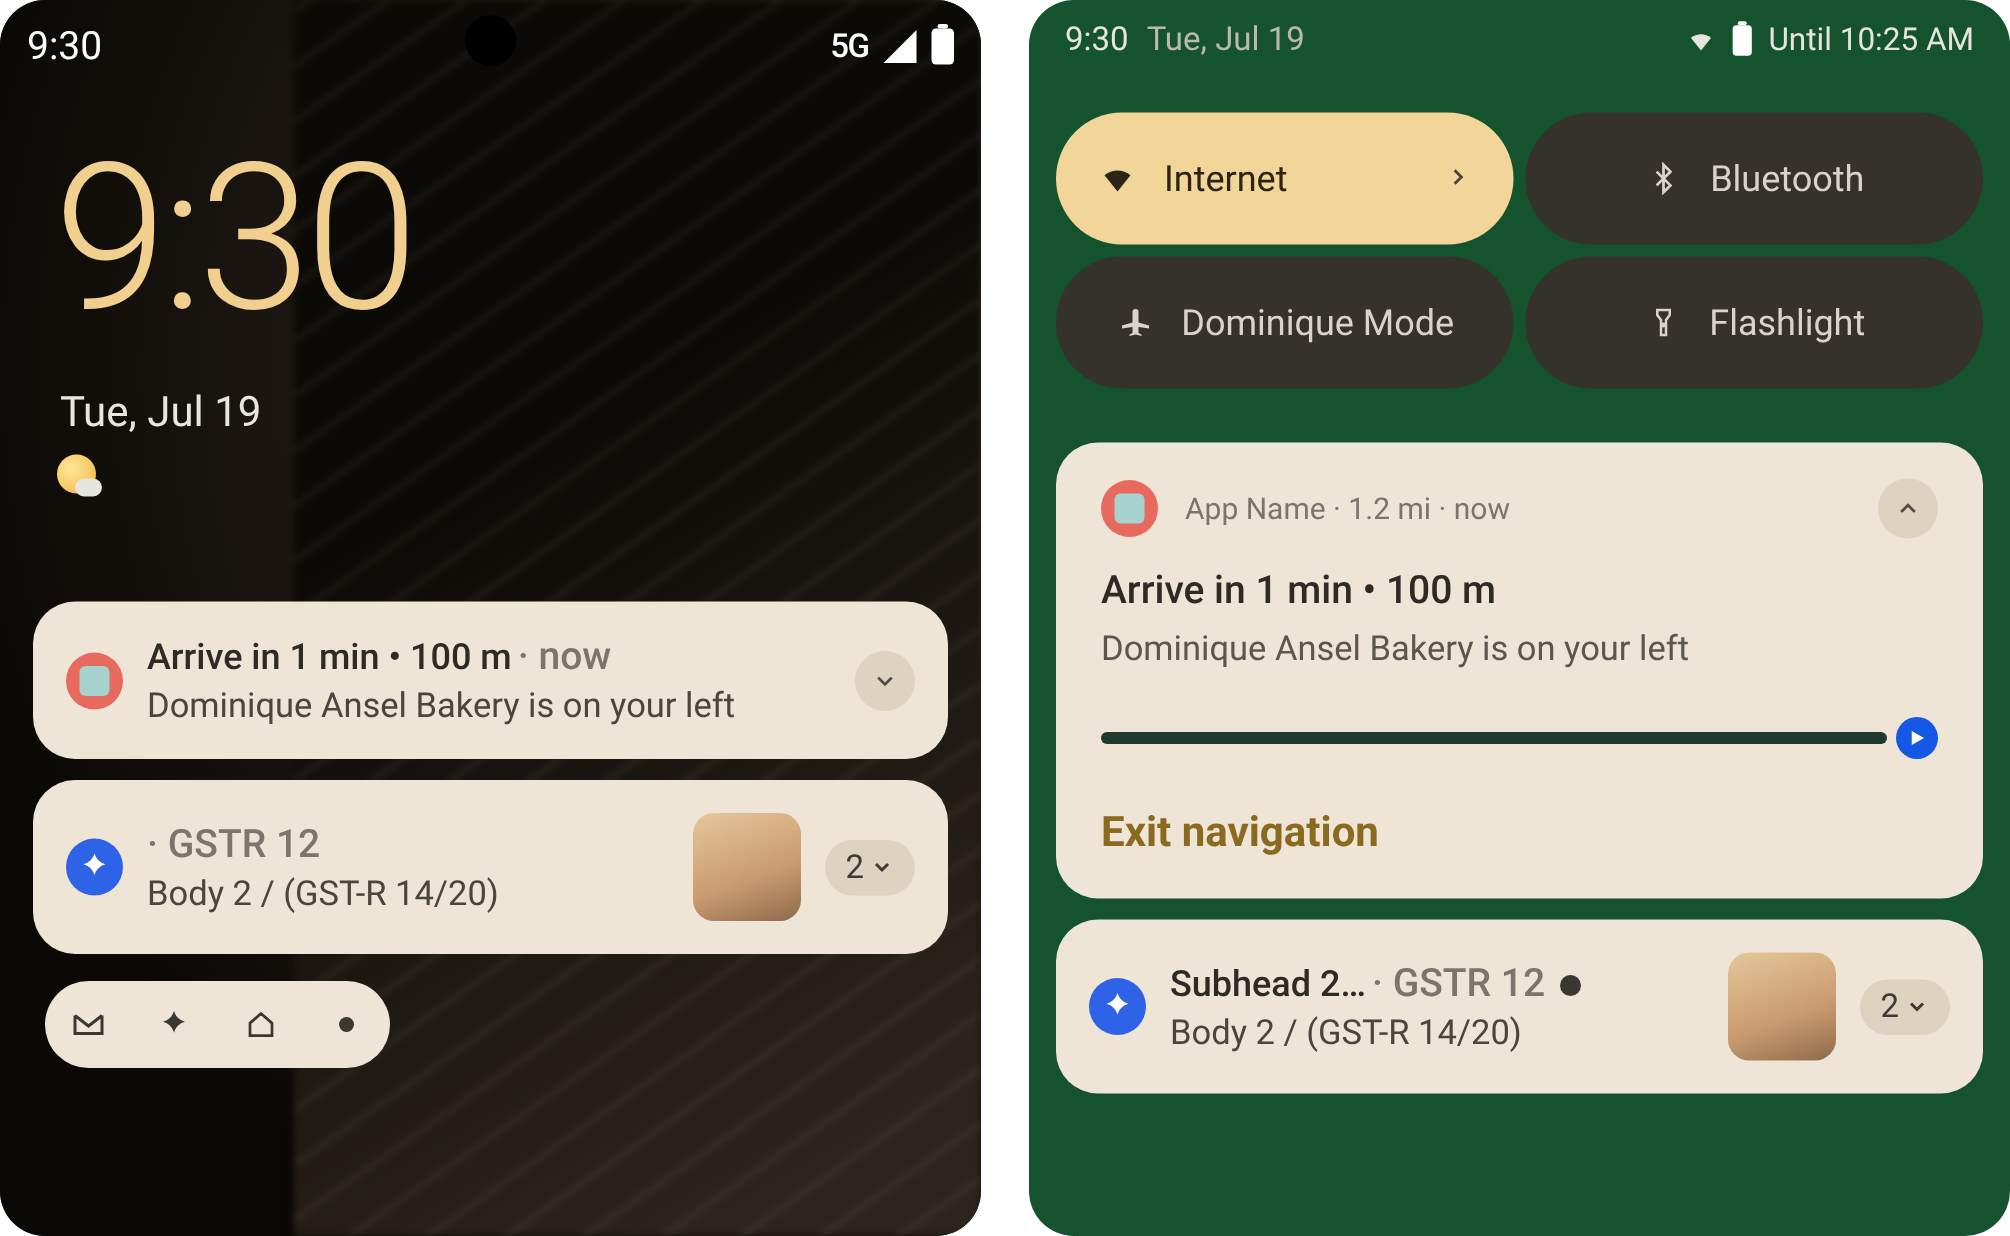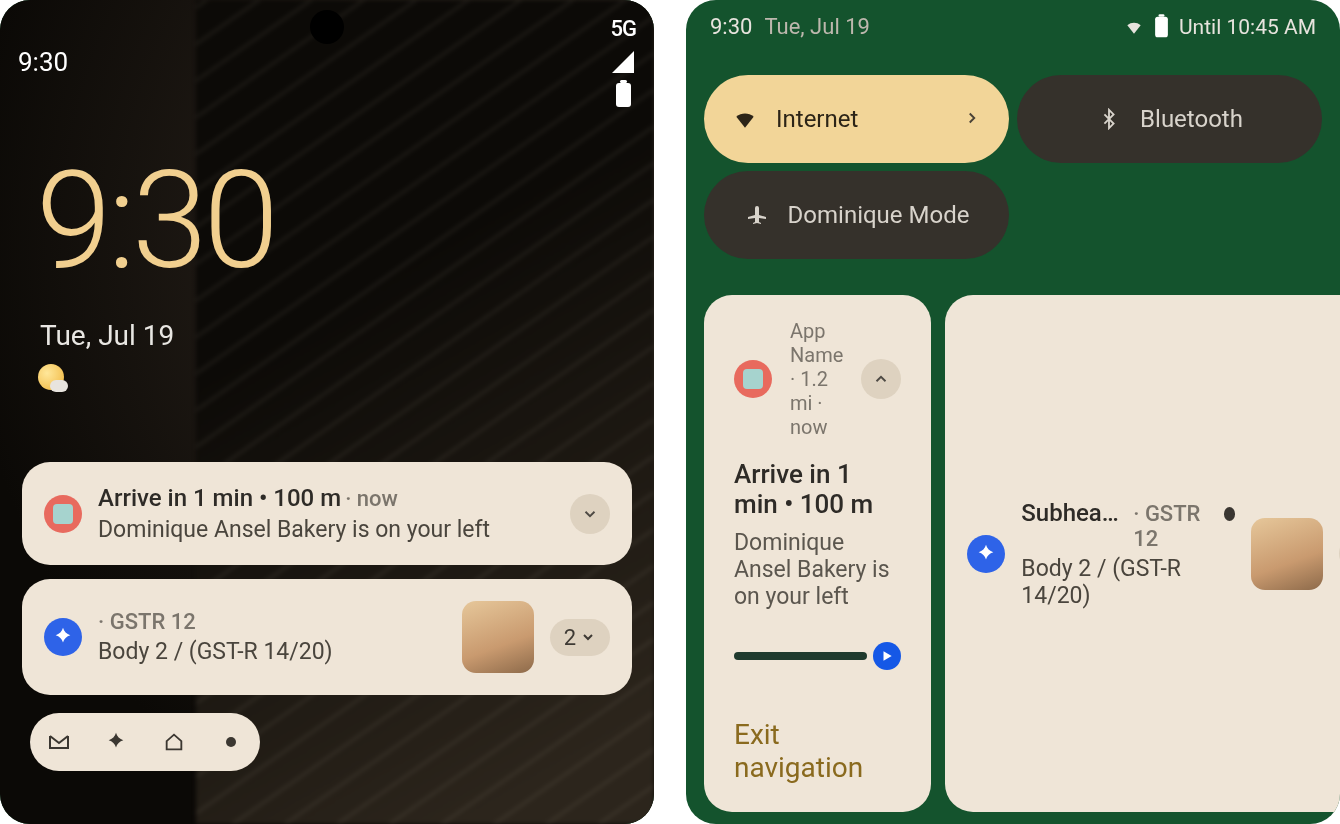--- a/index.html
+++ b/index.html
@@ -37,21 +37,21 @@
       linear-gradient(-30deg, #2c251c 10%, #0c0a07 65%);
     filter: blur(2px);
   }
 
   .status-left {
     position: relative; z-index: 2;
     display: flex; justify-content: space-between; align-items: center;
     padding: 16px 18px 6px 18px;
     color: #fff; font-size: 26px; font-weight: 400;
   }
-  .status-icons { display:flex; gap:10px; align-items:center; font-size:22px; letter-spacing:-1px;flex-direction:column;}
+  .status-icons { display:flex; gap:10px; align-items:center; font-size:22px; letter-spacing:-1px;}
   .punch { position:absolute; top:10px; left:50%; transform:translateX(-50%);
            width:34px; height:34px; background:#000; border-radius:50%; z-index:3;}
   .battery-icon { display:inline-block; width:15px; height:24px; background:#fff; border-radius:3px; position:relative;}
   .battery-icon::after{content:""; position:absolute; top:-3px; left:4px; width:7px; height:3px; background:#fff; border-radius:2px;}
   .signal-icon{display:inline-block;width:0;height:0;border-style:solid;border-width:0 0 22px 22px;border-color:transparent transparent #fff transparent;}
 
   .bigclock {
     position: relative; z-index:2;
     font-size: 136px; font-weight: 300;
     color: #f1cf8f;
@@ -71,21 +71,21 @@
     padding:22px 22px;
     display:flex; align-items:center; gap:16px;
     color:#2e2b27;
   }
   .notif-icon { width:38px; height:38px; border-radius:50%; flex-shrink:0; display:flex; align-items:center; justify-content:center;}
   .nav-app-icon { background:#e86a5e; }
   .nav-app-icon::after{content:"";width:20px;height:20px;background:#a6d3ce;border-radius:4px;display:block;}
   .photos-icon { background:#2e63e8; color:#fff; display:flex;align-items:center;justify-content:center;}
   .notif-body { flex:1; min-width:0;}
   .notif-title { font-size:24px; font-weight:500; display:flex; gap:4px; align-items:baseline;}
-  .notif-meta { font-size:22px; color:#7b756c;}
+  .notif-meta { font-size:26px; color:#7b756c;}
   .notif-sub { font-size:23px; color:#4a453d; margin-top:4px;}
   .chev-circle { width:40px; height:40px; border-radius:50%; background:#ded2c0; display:flex; align-items:center; justify-content:center; color:#4e4a44;}
   .thumb { width:72px; height:72px; border-radius:14px; background:linear-gradient(160deg,#e6c79a,#c99a6f 60%,#8d6a4a); flex-shrink:0;}
   .count-chip { background:#ded2c0; border-radius:20px; padding:6px 14px; font-size:22px; color:#3e3a34; display:flex; align-items:center; gap:4px;}
 
   .bottom-pill {
     position:relative; z-index:2;
     margin: 18px 0 0 30px;
     background:#efe5d7;
     border-radius:40px;
@@ -114,34 +114,34 @@
     font-size:24px; font-weight:400;
     cursor:pointer;
   }
   .qs-on { background:#f2d598; color:#2c2417;}
   .qs-off{ background:#35312b; color:#d8d3cb;justify-content:center;}
   .qs-icon{width:26px;height:26px;display:flex;align-items:center;justify-content:center;flex-shrink:0;}
   .qs-spacer{flex:1;}
   .qs-chev{font-size:24px;color:#4a4236;}
 
   
-  .right-cards{ padding:26px 18px 0 18px; display:flex; flex-direction:row; gap:14px;justify-content:space-between;}
+  .right-cards{ padding:26px 18px 0 18px; display:flex; flex-direction:column; gap:14px;justify-content:space-between;}
   .nav-card {
     background:#efe5d7; border-radius:28px; padding:24px 30px 28px 30px;
     color:#2e2b27;
   }
   .nav-head{display:flex;align-items:center;gap:18px;}
   .nav-head-text{flex:1;font-size:20px;color:#7b756c;}
   .collapse-circle{width:40px;height:40px;border-radius:50%;background:#ded2c0;display:flex;align-items:center;justify-content:center;color:#4e4a44;}
   .nav-title{font-size:26px;font-weight:500;margin-top:20px;}
   .nav-sub{font-size:23px;color:#5b564e;margin-top:10px;}
   .progress-wrap{margin-top:32px;display:flex;align-items:center;gap:6px;}
   .progress-bar{flex:1;height:8px;border-radius:6px;background:#1f3a2d;}
   .progress-cap{width:28px;height:28px;border-radius:50%;background:#1558e6;display:flex;align-items:center;justify-content:center;color:#fff;}
-  .exit-nav{margin-top:48px;font-size:28px;font-weight:400;color:#8a6a1e;}
+  .exit-nav{margin-top:32px;font-size:28px;font-weight:700;color:#8a6a1e;}
 
   .trunc{white-space:nowrap;overflow:hidden;text-overflow:ellipsis;max-width:180px;display:inline-block;vertical-align:bottom;}
   .gst-dot{width:14px;height:14px;border-radius:50%;background:#3a3631;display:inline-block;margin-left:6px;vertical-align:middle;}
 </style>
 </head>
 <body>
 
 <div class="phone phone-left">
   <div class="wallpaper"></div>
   <div class="feather"></div>
@@ -230,21 +230,21 @@
   <div class="shade-status">
     <span class="shade-left">
       <span>9:30</span>
       <span style="color:#bdb7ad;">Tue, Jul 19</span>
     </span>
     <span class="shade-right">
       <svg class="wifi-small" viewBox="0 0 24 24" fill="#e7e3dd">
           <path d="M12 20l8-10c-4.5-4-11.5-4-16 0l8 10z"></path>
         </svg>
       <span class="battery-icon" style="transform:scale(.85);"></span>
-      <span>Until 10:45 AM</span>
+      <span>Until 10:25 AM</span>
     </span>
   </div>
 
   <div class="qs-grid">
     <div class="qs-tile qs-on">
       <span class="qs-icon">
         <svg viewBox="0 0 24 24" width="26" height="26" fill="#2c2417">
             <path d="M12 20l8-10c-4.5-4-11.5-4-16 0l8 10z"></path>
           </svg>
       </span>
@@ -264,20 +264,29 @@
       </span>
       <span>Bluetooth</span>
     </div>
     <div class="qs-tile qs-off">
       <span class="qs-icon">
         <svg viewBox="0 0 24 24" width="24" height="24" fill="#d8d3cb">
             <path d="M21 14l-7-2V5a2 2 0 10-4 0v7l-7 2v2l7-1v4l-2 1v1l4-1 4 1v-1l-2-1v-4l7 1v-2z"></path>
           </svg>
       </span>
       <span>Dominique Mode</span>
+    </div>
+    <div class="qs-tile qs-off">
+      <span class="qs-icon">
+        <svg viewBox="0 0 24 24" width="20" height="24" fill="none" stroke="#d8d3cb" stroke-width="2">
+            <path d="M7 2h10v4l-3 4v12h-4V10L7 6V2z"></path>
+            <circle cx="12" cy="14" r="1" fill="#d8d3cb"></circle>
+          </svg>
+      </span>
+      <span>Flashlight</span>
     </div>
   </div>
 
   <div class="right-cards">
     <div class="nav-card">
       <div class="nav-head">
         <div class="notif-icon nav-app-icon"></div>
         <div class="nav-head-text">App Name · 1.2 mi · now</div>
         <div class="collapse-circle">
           <svg width="18" height="18" viewBox="0 0 24 24" fill="none" stroke="currentColor" stroke-width="2.5">

